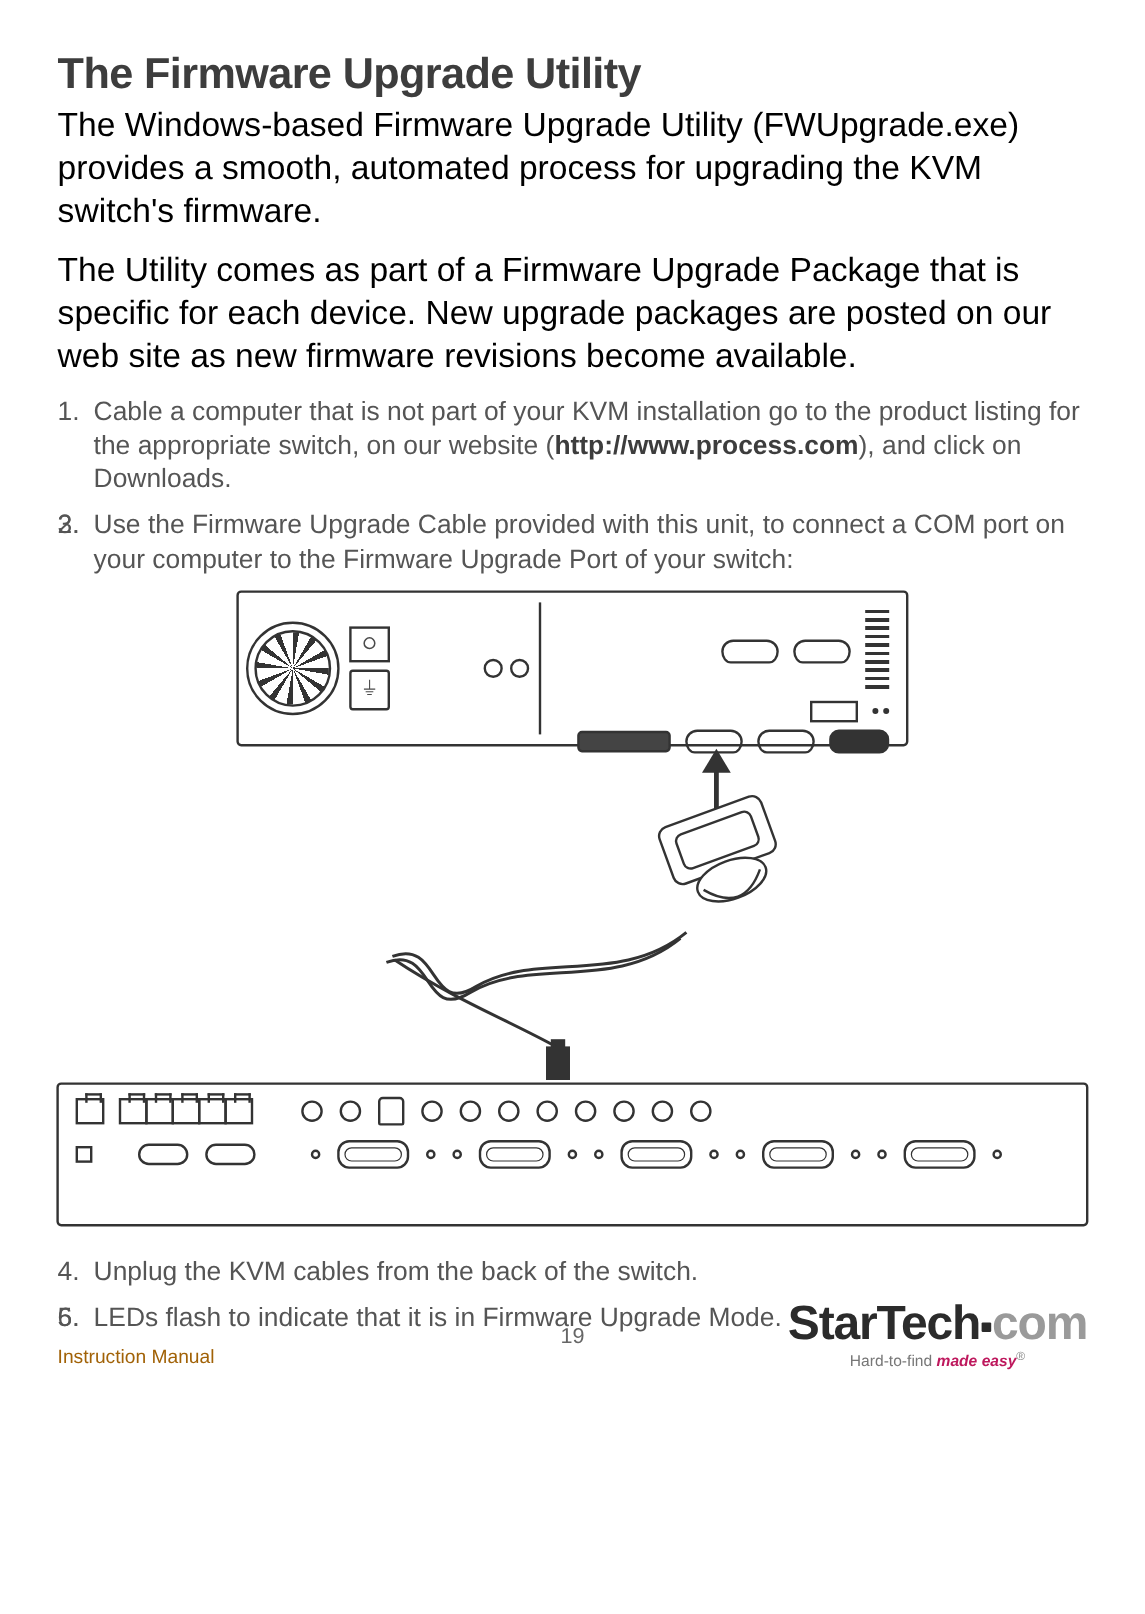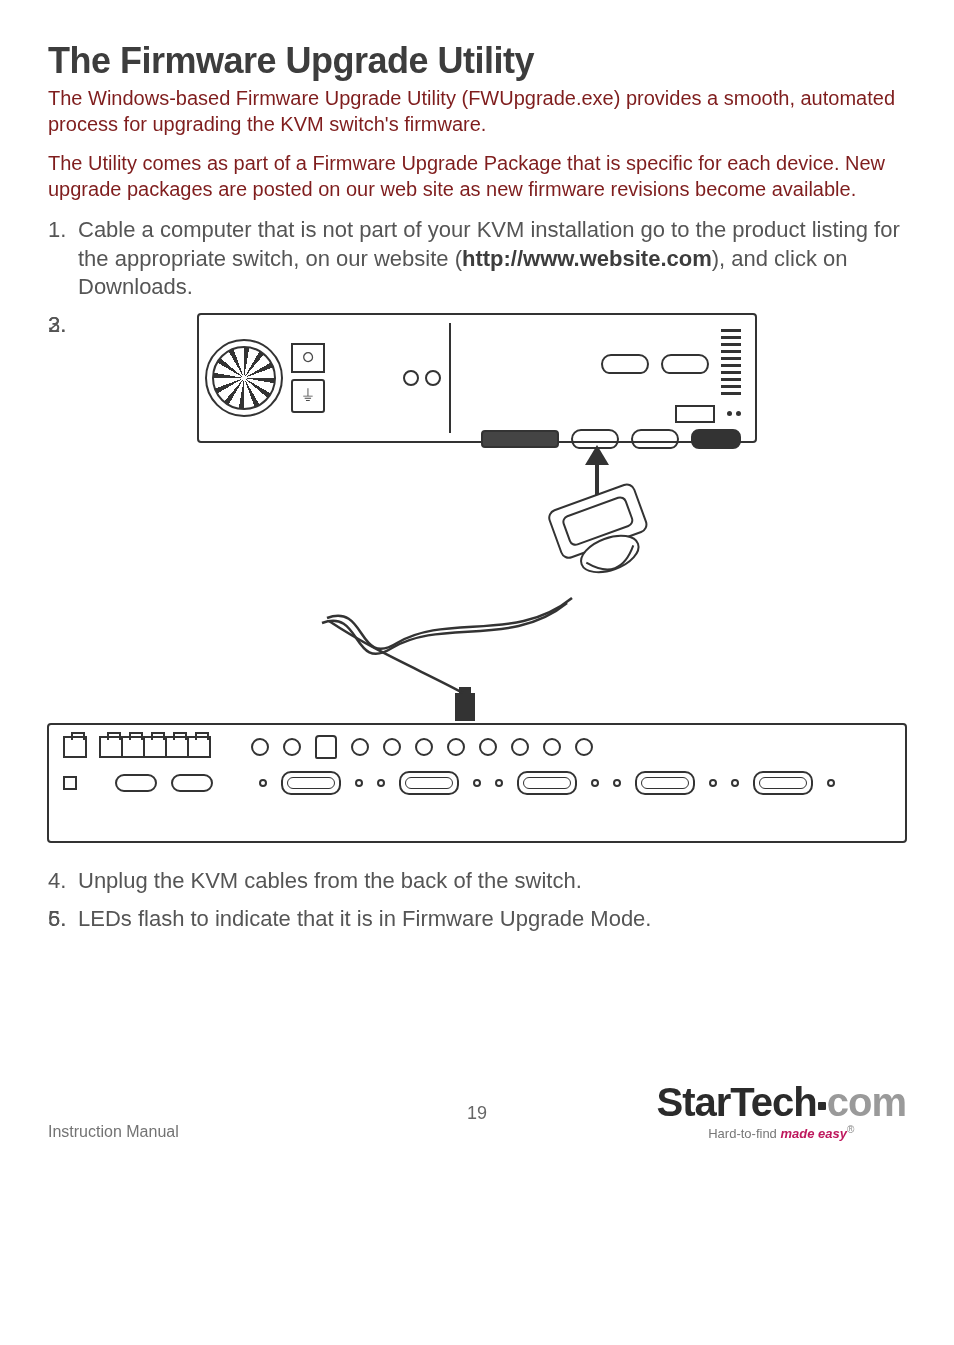--- a/index.html
+++ b/index.html
@@ -1,26 +1,26 @@
 <!DOCTYPE html>
 <html><head>
 <meta charset="utf-8">
 <style>
   * { margin: 0; padding: 0; box-sizing: border-box; }
   html, body { width: 954px; height: 1345px; background: #fff; font-family: "Segoe UI", "Helvetica Neue", Arial, sans-serif; color: #4a4a4a; }
   .page { position: relative; width: 954px; height: 1173px; padding: 40px 48px 40px 48px; }
   h1 { font-size: 36px; font-weight: 700; color: #3d3d3d; margin-bottom: 4px; letter-spacing: -0.5px; }
-  p.body { font-size: 20px; line-height: 1.28; color: #7f1d1d; margin-bottom: 14px; }
+  p.body { font-size: 28px; line-height: 1.28; color: #000000; margin-bottom: 14px; }
   ol { list-style: none; counter-reset: item; padding-left: 0; }
   ol > li { font-size: 22px; line-height: 1.28; color: #555; margin-bottom: 10px; padding-left: 30px; position: relative; }
   ol > li .num { position: absolute; left: 0; top: 0; }
   ol strong { font-weight: 700; color: #3d3d3d; }
   .figure { margin: 12px auto 24px; display: flex; flex-direction: column; align-items: center; }
   .footer { position: absolute; left: 48px; right: 48px; bottom: 32px; display: flex; align-items: flex-end; justify-content: space-between; }
-  .footer-left { font-size: 16px; color: #737373; margin-top: 21px; }
+  .footer-left { font-size: 16px; color: #a16207; margin-top: 21px; }
   .footer-center { position: absolute; left: 50%; transform: translateX(-50%); bottom: 17px; font-size: 18px; color: #666; }
   .logo { text-align: center; }
   .logo-main { font-family: Arial, sans-serif; font-size: 40px; font-weight: 700; color: #2b2b2b; letter-spacing: -1px; line-height: 1; }
   .logo-main .grey { color: #9a9a9a; }
   .logo-dot { display: inline-block; width: 8px; height: 8px; background: #2b2b2b; border-radius: 1px; margin: 0 1px 6px 1px; }
   .logo-tag { font-size: 13px; color: #777; margin-top: 2px; }
   .logo-tag b { font-weight: 700; font-style: italic; color: #be185d; }
   .reg { font-size: 10px; vertical-align: super; color: #888; }
 
   
@@ -61,27 +61,28 @@
 <body>
 
 <div class="page">
   <h1>The Firmware Upgrade Utility</h1>
   <p class="body">The Windows-based Firmware Upgrade Utility (FWUpgrade.exe) provides a smooth, automated process for upgrading the KVM switch's firmware.</p>
   <p class="body">The Utility comes as part of a Firmware Upgrade Package that is specific for each device. New upgrade packages are posted on our web site as new firmware revisions become available.</p>
 
   <ol>
     <li>
       <span class="num">1.</span>
-      <span>Cable a computer that is not part of your KVM installation go to the product listing for the appropriate switch, on our website (</span><strong>http://www.website.com</strong><span>), and click on Downloads.</span>
+      <span>Cable a computer that is not part of your KVM installation go to the product listing for the appropriate switch, on our website (</span><strong>http://www.process.com</strong><span>), and click on Downloads.</span>
     </li>
     <li>
       <span class="num">2.</span>
     </li>
     <li>
       <span class="num">3.</span>
+      <span>Use the Firmware Upgrade Cable provided with this unit, to connect a COM port on your computer to the Firmware Upgrade Port of your switch:</span>
     </li>
   </ol>
 
   <div class="figure">
 
     <div class="pc-box">
       <div class="fan"></div>
       <div class="psu-col">
         <div class="psu-sw">⭘</div>
         <div class="psu-plug">⏚</div>

